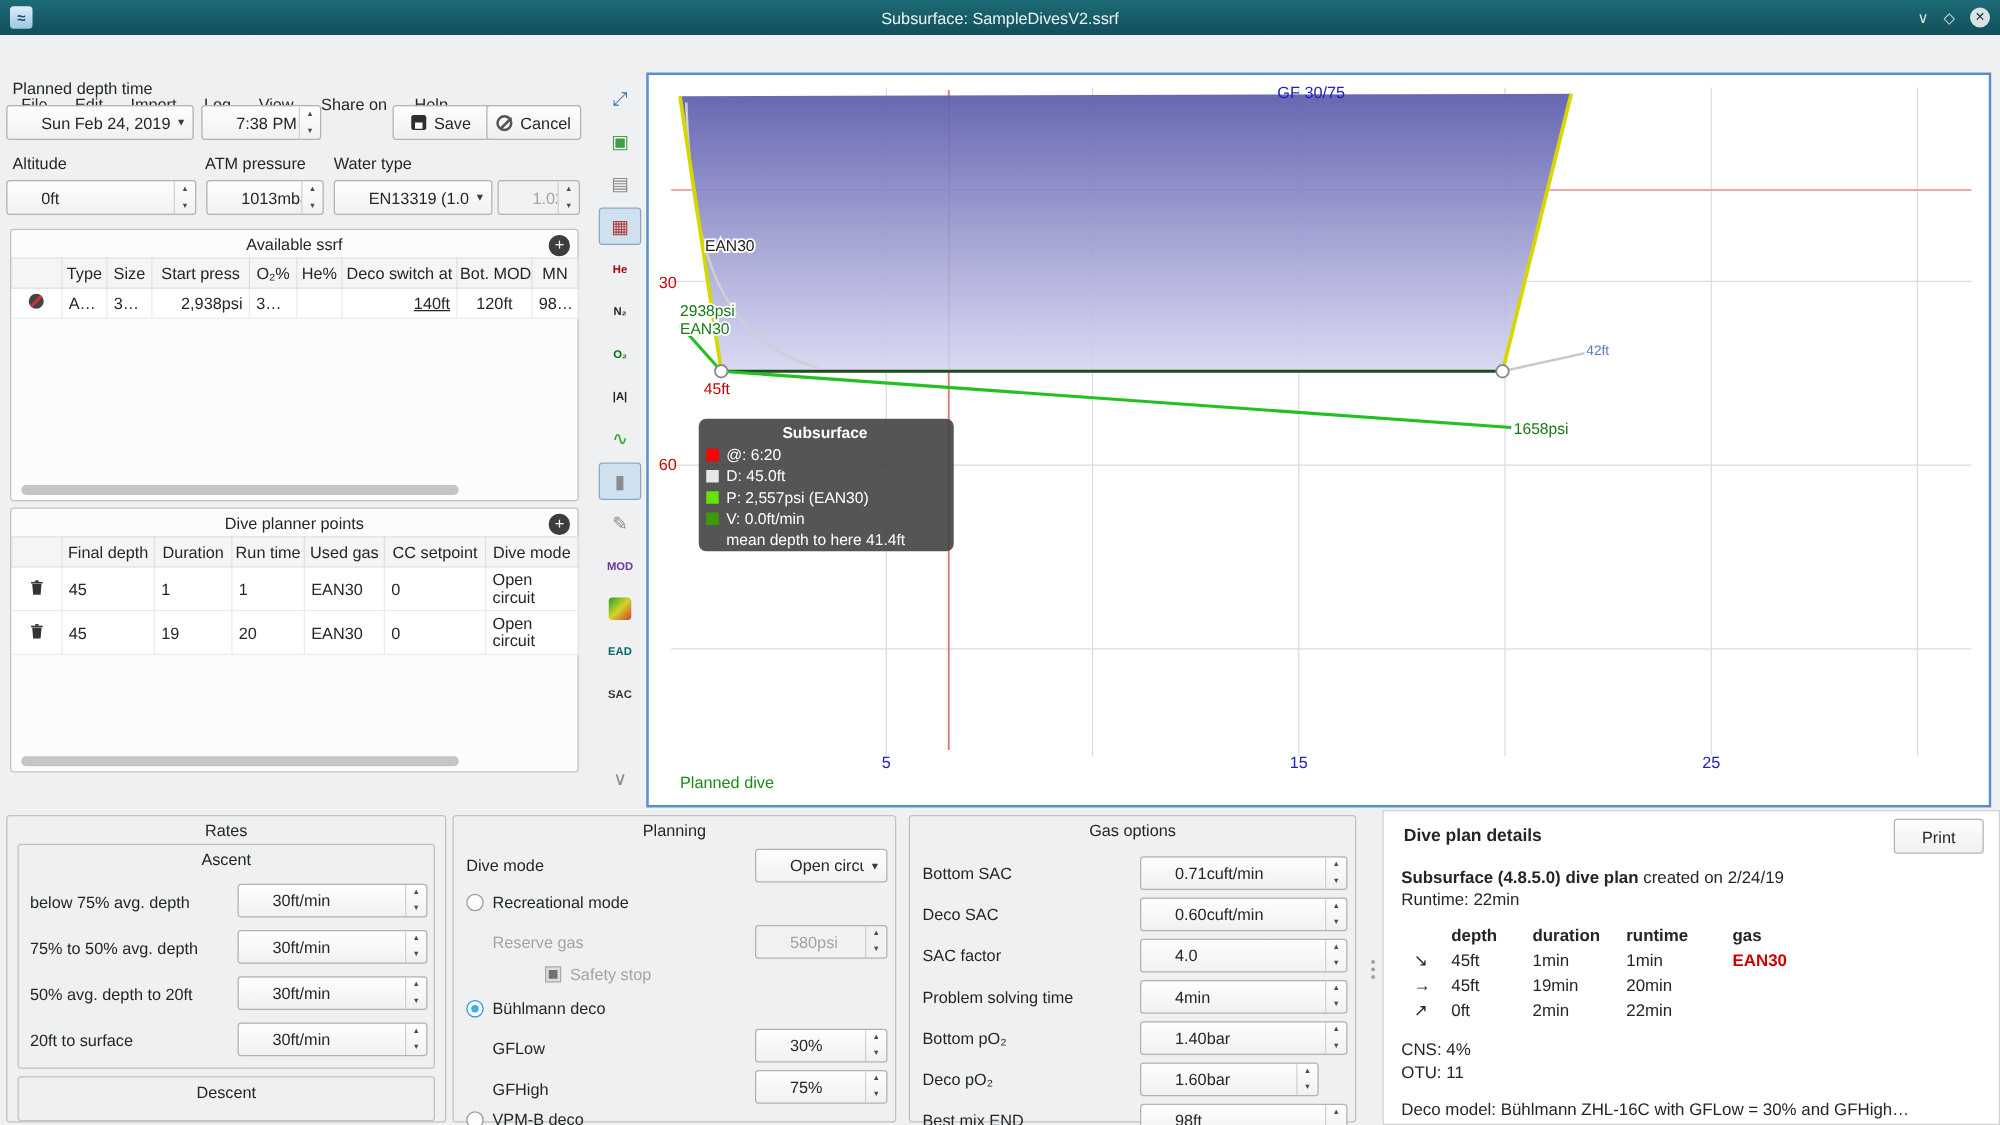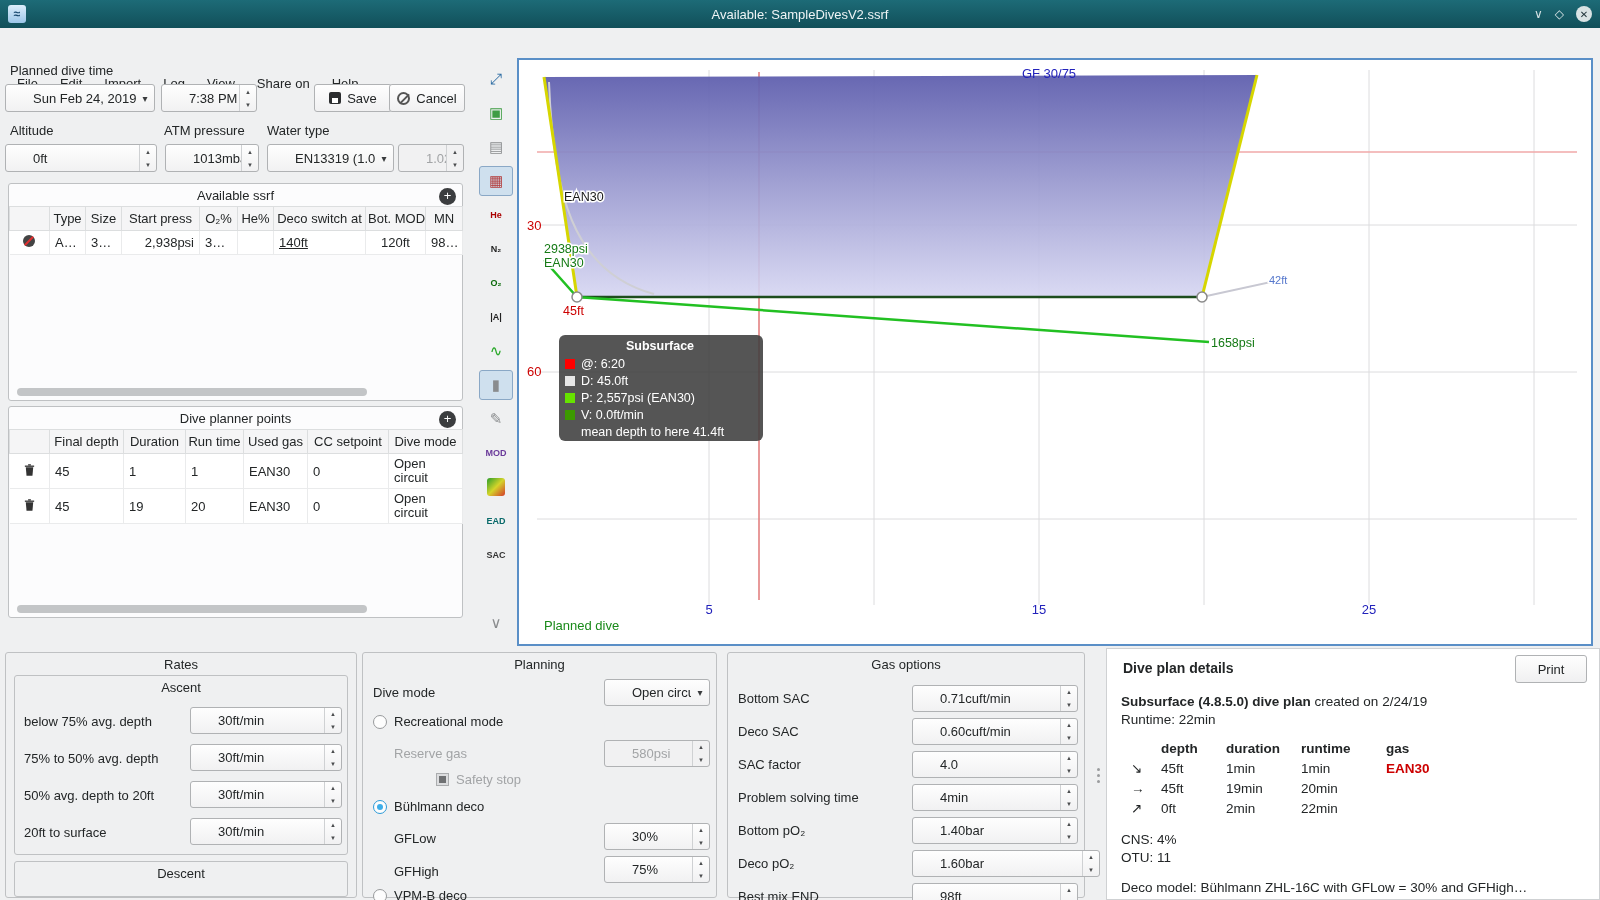--- a/index.html
+++ b/index.html
@@ -97,39 +97,39 @@
   .no-circle { width:13px; height:13px; border:2px solid #555; border-radius:50%; position:relative; }
   .no-circle::after { content:""; position:absolute; left:-1px; top:4.5px; width:13px; height:2px; background:#555; transform:rotate(-45deg); }
 </style>
 </head>
 <body>
 
 <div class="win">
 
   <div class="titlebar">
     <div class="app-icon">≈</div>
-    <div class="title">Available: SampleDivesV2.ssrf</div>
+    <div class="title">Subsurface: SampleDivesV2.ssrf</div>
     <div class="win-controls">
       <span>∨</span>
       <span>◇</span>
       <span class="close">✕</span>
     </div>
   </div>
 
   <div class="menubar">
     <span>File</span>
     <span>Edit</span>
     <span>Import</span>
     <span>Log</span>
     <span>View</span>
     <span>Share on</span>
     <span>Help</span>
   </div>
 
-  <div class="lbl" style="left:10px; top:63px;">Planned dive time</div>
+  <div class="lbl" style="left:10px; top:63px;">Planned depth time</div>
 
   <div class="combo" style="left:5px; top:84px; width:150px; height:28px;">
     <span class="val">Sun Feb 24, 2019</span>
     <span class="arrow">▾</span>
   </div>
   <div class="spin" style="left:161px; top:84px; width:96px; height:28px;">
     <span class="val">7:38 PM</span>
     <span class="arrows">
         <span>▲</span>
         <span>▼</span>
@@ -206,21 +206,21 @@
       <tr>
         <td style="text-align:center;"><svg width="14" height="14" viewBox="0 0 14 14">
                 <circle cx="7" cy="7" r="6" fill="#444"></circle>
                 <line x1="2.8" y1="11.2" x2="11.2" y2="2.8" stroke="#e03030" stroke-width="2"></line>
               </svg></td>
         <td>A…</td>
         <td>3…</td>
         <td style="text-align:right;">2,938psi</td>
         <td>3…</td>
         <td></td>
-        <td style="text-align:left;text-decoration:underline;">140ft</td>
+        <td style="text-align:right;text-decoration:underline;">140ft</td>
         <td style="text-align:center;">120ft</td>
         <td>98…</td>
       </tr>
     </tbody>
       </table>
     <div class="hscroll" style="width:350px;"></div>
   </div>
 
   <div class="gbox" style="left:8px; top:406px; width:455px; height:212px;">
     <div class="gbox-title">
@@ -528,21 +528,21 @@
           <span>▼</span>
         </span>
       </div>
     <div class="spin" style="left:184px; top:164px; width:166px; height:27px;">
         <span class="val">1.40bar</span>
         <span class="arrows">
           <span>▲</span>
           <span>▼</span>
         </span>
       </div>
-    <div class="spin" style="left:184px; top:197px; width:188px; height:27px;gap:41px;">
+    <div class="spin" style="left:184px; top:197px; width:143px; height:27px;gap:41px;">
         <span class="val">1.60bar</span>
         <span class="arrows">
           <span>▲</span>
           <span>▼</span>
         </span>
       </div>
     <div class="spin" style="left:184px; top:230px; width:166px; height:27px;">
         <span class="val">98ft</span>
         <span class="arrows">
           <span>▲</span>

